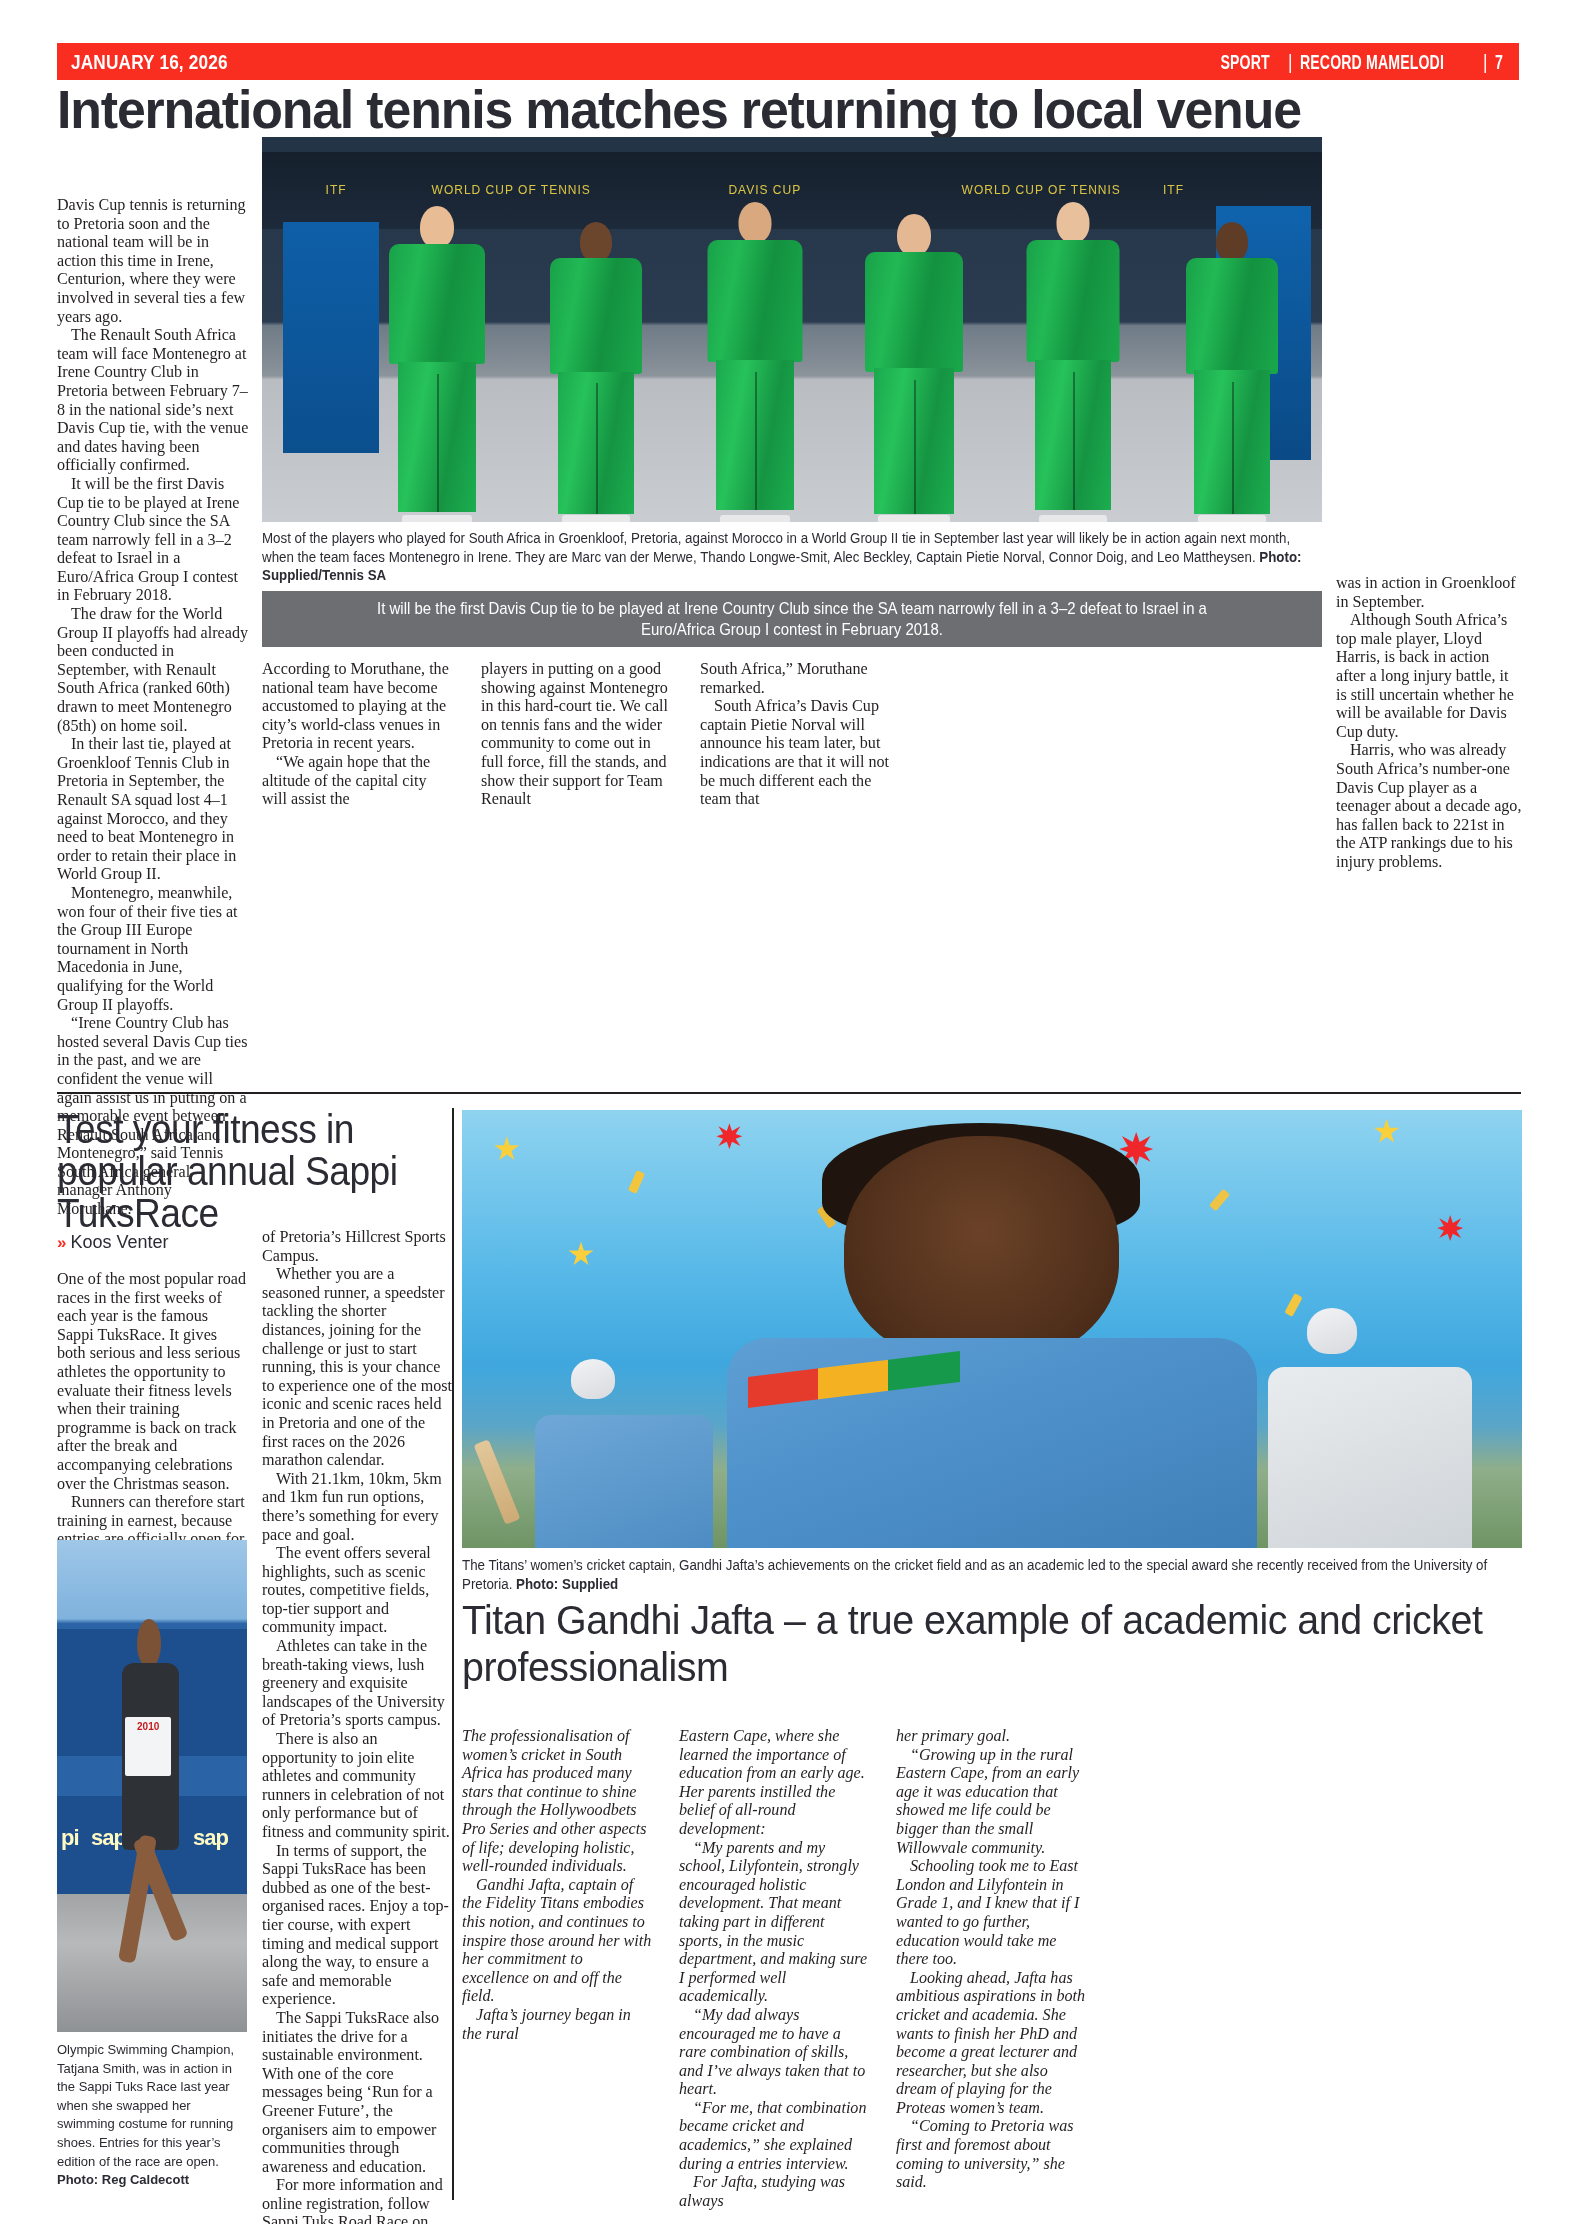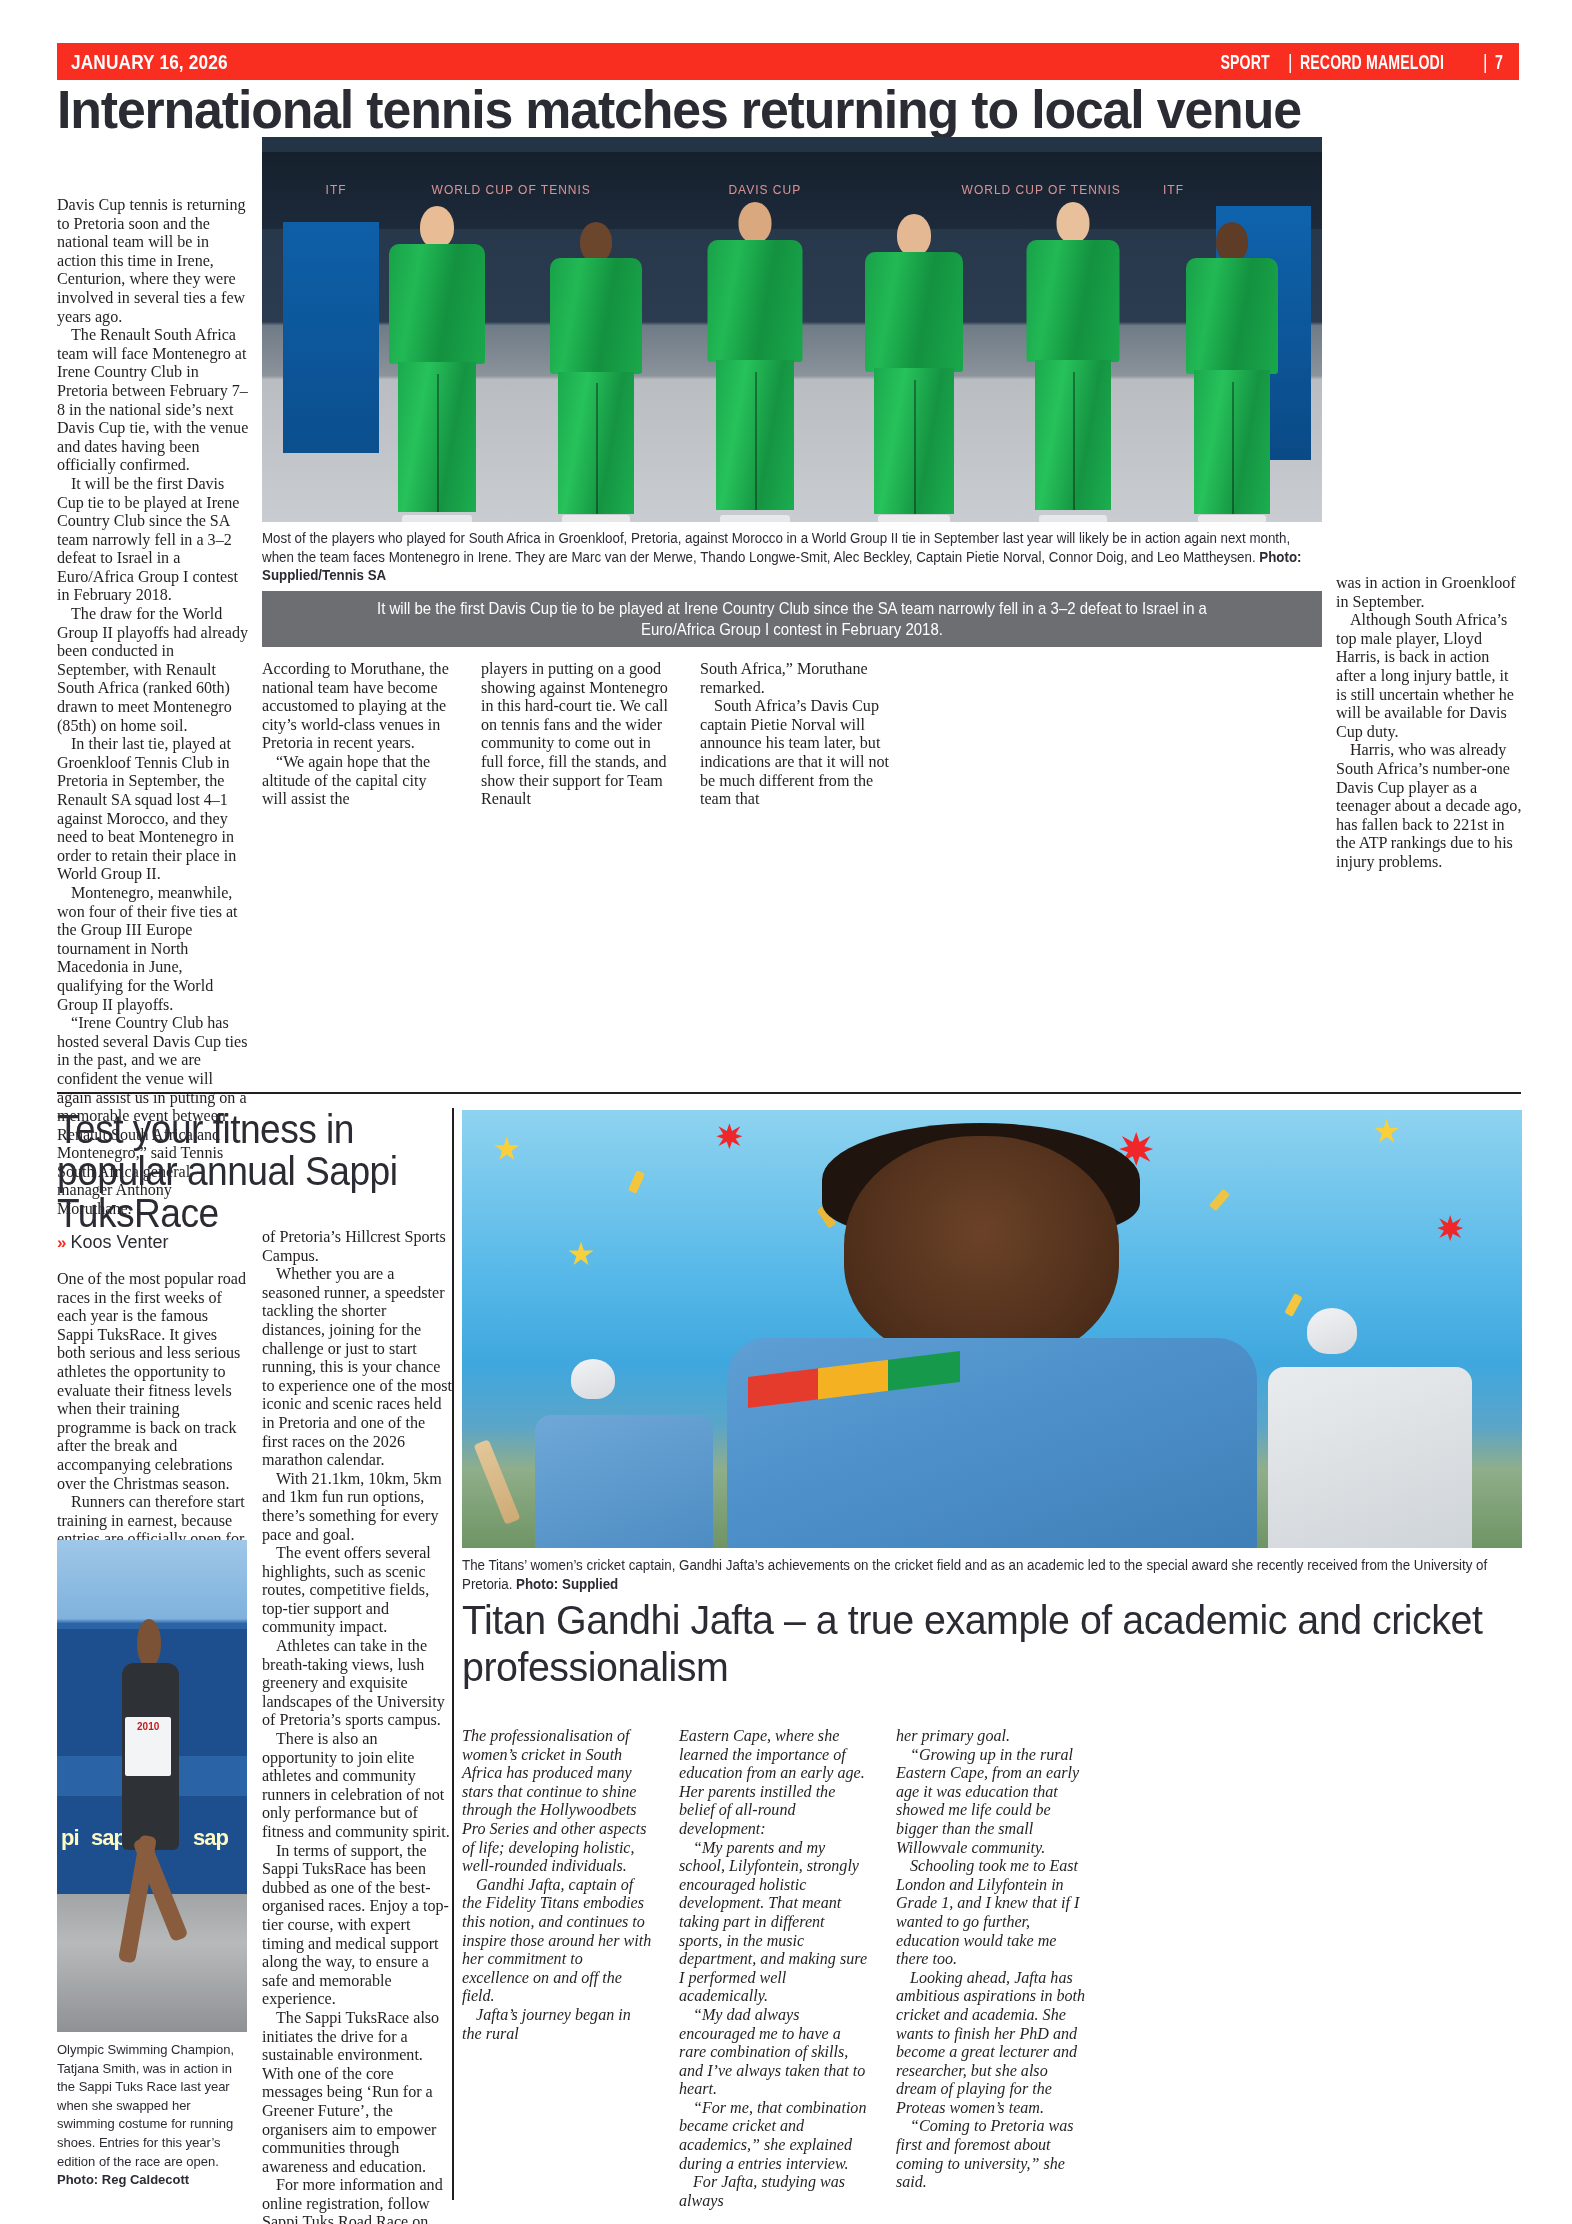--- a/index.html
+++ b/index.html
@@ -243,21 +243,21 @@
   .tennis-bg {
     position:absolute; inset:0;
     background:
       linear-gradient(to bottom, #243447 0%, #2b3c50 48%, #6f7b86 49%, #8b939b 62%, #b9bcc0 63%, #c9ccd0 100%);
   }
   .banner-row {
     position:absolute; left:0; top:4%; width:100%; height:20%;
     background: linear-gradient(to bottom,#16202d,#1d2a3a);
   }
   .itf-text {
-    position:absolute; top:12%; color:#fca5a5; font-family:"Liberation Sans",sans-serif;
+    position:absolute; top:12%; color:#fde047; font-family:"Liberation Sans",sans-serif;
     font-size:12px; letter-spacing:1px; opacity:.85; white-space:nowrap;
   }
   .bluepanel{
     position:absolute; left:2%; top:22%; width:9%; height:60%;
     background:linear-gradient(to bottom,#0e5fa8,#0b4f8e);
   }
   .bluepanel2{
     position:absolute; right:1%; top:18%; width:9%; height:66%;
     background:linear-gradient(to bottom,#0f63ad,#0a4a86);
   }
@@ -448,21 +448,21 @@
   <div class="a1-lower">
     <div class="c col-serif">
       <p class="first">According to Moruthane, the national team have become accustomed to playing at the city’s world-class venues in Pretoria in recent years.</p>
       <p>“We again hope that the altitude of the capital city will assist the</p>
     </div>
     <div class="c col-serif">
       <p class="first">players in putting on a good showing against Montenegro in this hard-court tie. We call on tennis fans and the wider community to come out in full force, fill the stands, and show their support for Team Renault</p>
     </div>
     <div class="c col-serif">
       <p class="first">South Africa,” Moruthane remarked.</p>
-      <p>South Africa’s Davis Cup captain Pietie Norval will announce his team later, but indications are that it will not be much different from the team that</p>
+      <p>South Africa’s Davis Cup captain Pietie Norval will announce his team later, but indications are that it will not be much different each the team that</p>
     </div>
   </div>
 
   <div class="a1-col6 col-serif">
     <p class="first">was in action in Groenkloof in September.</p>
     <p>Although South Africa’s top male player, Lloyd Harris, is back in action after a long injury battle, it is still uncertain whether he will be available for Davis Cup duty.</p>
     <p>Harris, who was already South Africa’s number-one Davis Cup player as a teenager about a decade ago, has fallen back to 221st in the ATP rankings due to his injury problems.</p>
   </div>
 
   <div class="divider" style="left:57px; top:1092px; width:1464px; height:2px;"></div>

